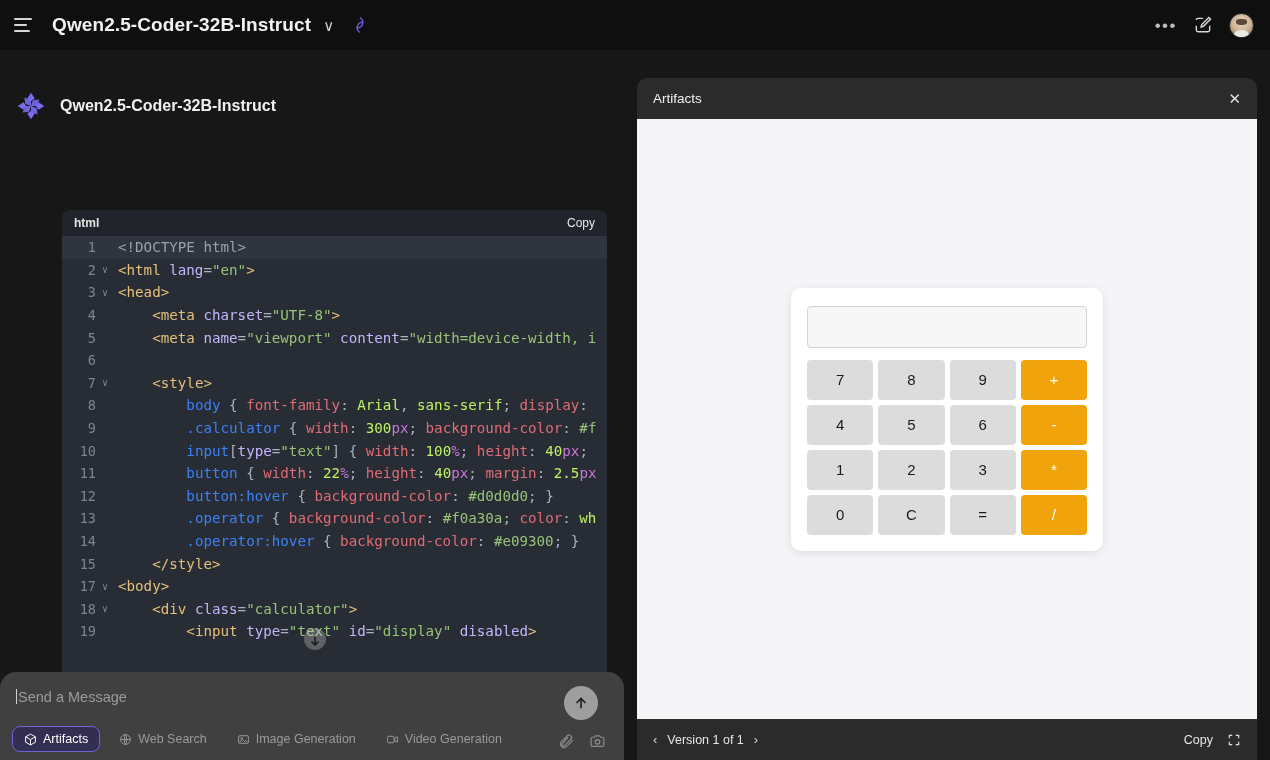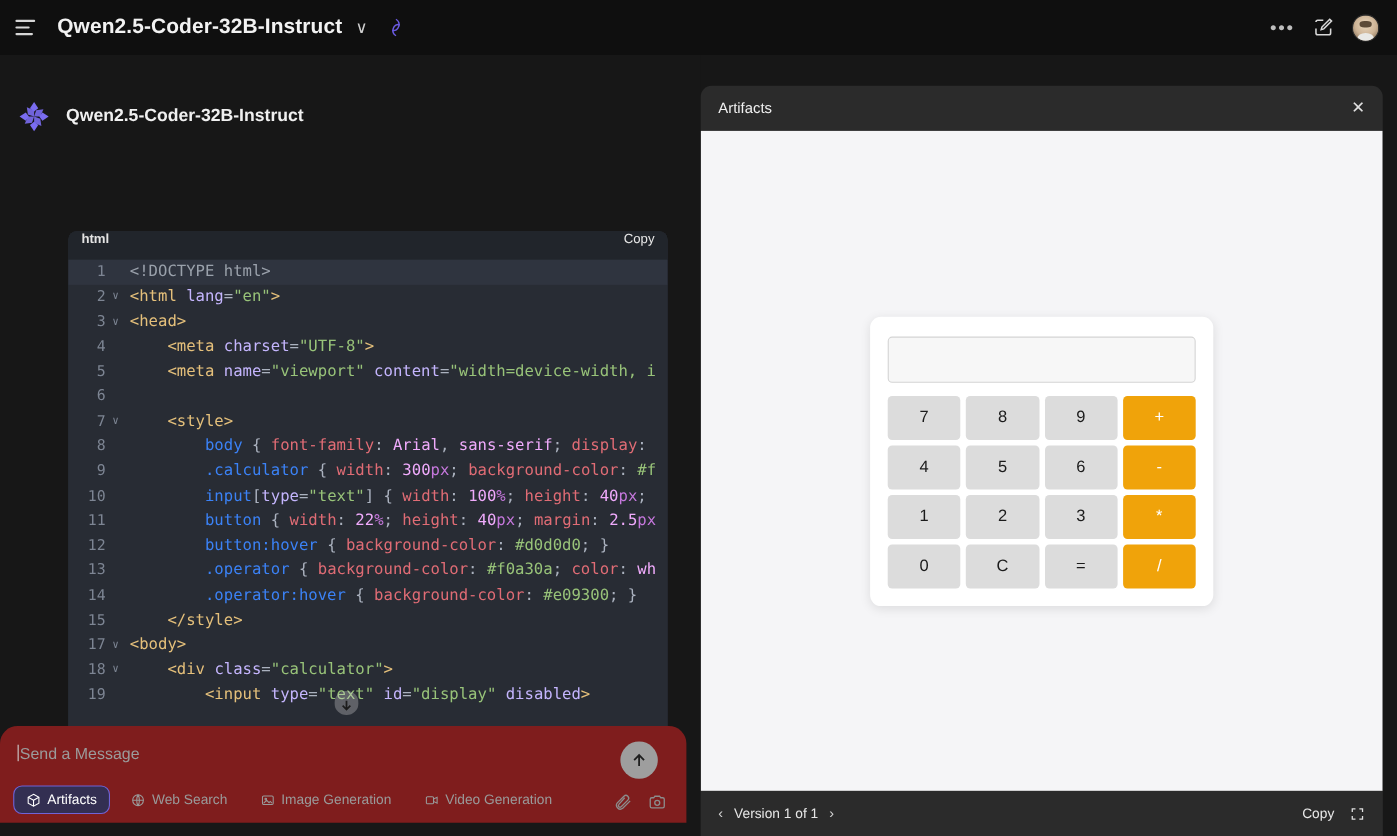--- a/index.html
+++ b/index.html
@@ -43,50 +43,50 @@
   .user-bubble { background: #2a2a2a; color: #ededed; font-size: 14.5px;
     padding: 13px 24px; border-radius: 22px; max-width: 420px; }
 
   .assistant-head { display: flex; align-items: center; gap: 12px; margin: 39px 0 0 14px; }
   .assist-avatar { width: 34px; height: 34px; }
   .assist-name { color: #f0f0f0; font-size: 16px; font-weight: bold; }
 
   
   .codeblock { position: absolute; left: 62px; top: 210px; width: 545px; height: 462px;
     border-radius: 8px 8px 0 0; overflow: hidden; background: #282c34; }
-  .code-head { height: 26px; background: #21252b; display: flex; 
+  .code-head { height: 26px; background: #21252b; display: flex; align-items: center;
     padding: 0 12px 0 12px; }
   .code-lang { color: #e3e3e3; font-size: 12px; font-weight: bold; }
   .code-copy { margin-left: auto; color: #e8e8e8; font-size: 12px; cursor: pointer; }
   .code-body { position: relative; height: 436px; background: #282c34; overflow: hidden;
     font-family: "DejaVu Sans Mono", monospace; font-size: 14.2px; }
   .cline { display: flex; height: 22.6px; align-items: center; white-space: pre; }
   .cline.active { background: #2f343f; }
   .gutter { width: 36px; text-align: right; color: #7d8593; flex: none; font-size: 13.5px;
     padding-right: 2px; }
   .fold { width: 14px; flex: none; color: #7d8593; font-size: 10px; text-align: center; }
   .ctext { padding-left: 6px; }
   
   .t-gray   { color: #9aa1ab; }
   .t-tag    { color: #e5c07b; }
   .t-attr   { color: #c4b5fd; }
   .t-str    { color: #98c379; }
   .t-plain  { color: #abb2bf; }
   .t-prop   { color: #e06c75; }
   .t-sel    { color: #3b82f6; }
-  .t-val    { color: #f0abfc; }
+  .t-val    { color: #bef264; }
   .t-unit   { color: #c678dd; }
   .t-punct  { color: #abb2bf; }
   .t-hash   { color: #98c379; }
   .cursor-ptr { position: absolute; left: 304px; top: 628px; width: 22px; height: 26px;
     pointer-events: none; }
 
   
-  .composer { position: absolute; left: 0; bottom: 12px; width: 624px; height: 88px;
-    background: #7f1d1d; border-radius: 16px 16px 0 0; text-decoration: underline; }
+  .composer { position: absolute; left: 0; bottom: 0; width: 624px; height: 88px;
+    background: #404040; border-radius: 16px 16px 0 0; text-decoration: underline; }
   .composer-input { position: absolute; left: 16px; top: 17px; color: #9b9b9b; font-size: 14.5px; }
   .caret { display: inline-block; width: 1px; height: 15px; background: #cfcfcf;
     vertical-align: -2px; margin-right: 1px; }
   .send-btn { position: absolute; right: 26px; top: 14px; width: 34px; height: 34px;
     border-radius: 50%; background: #9e9e9e; display: flex; align-items: center;
     justify-content: center; cursor: pointer; }
   .chips { position: absolute; left: 12px; bottom: 8px; display: flex; align-items: center; gap: 8px; }
   .chip { display: flex; align-items: center; gap: 6px; padding: 5px 11px; border-radius: 8px;
     font-size: 12.5px; color: #9a9a9a; cursor: pointer; }
   .chip.active { color: #ffffff; border: 1px solid #6f63d6; background: #332f52; }

